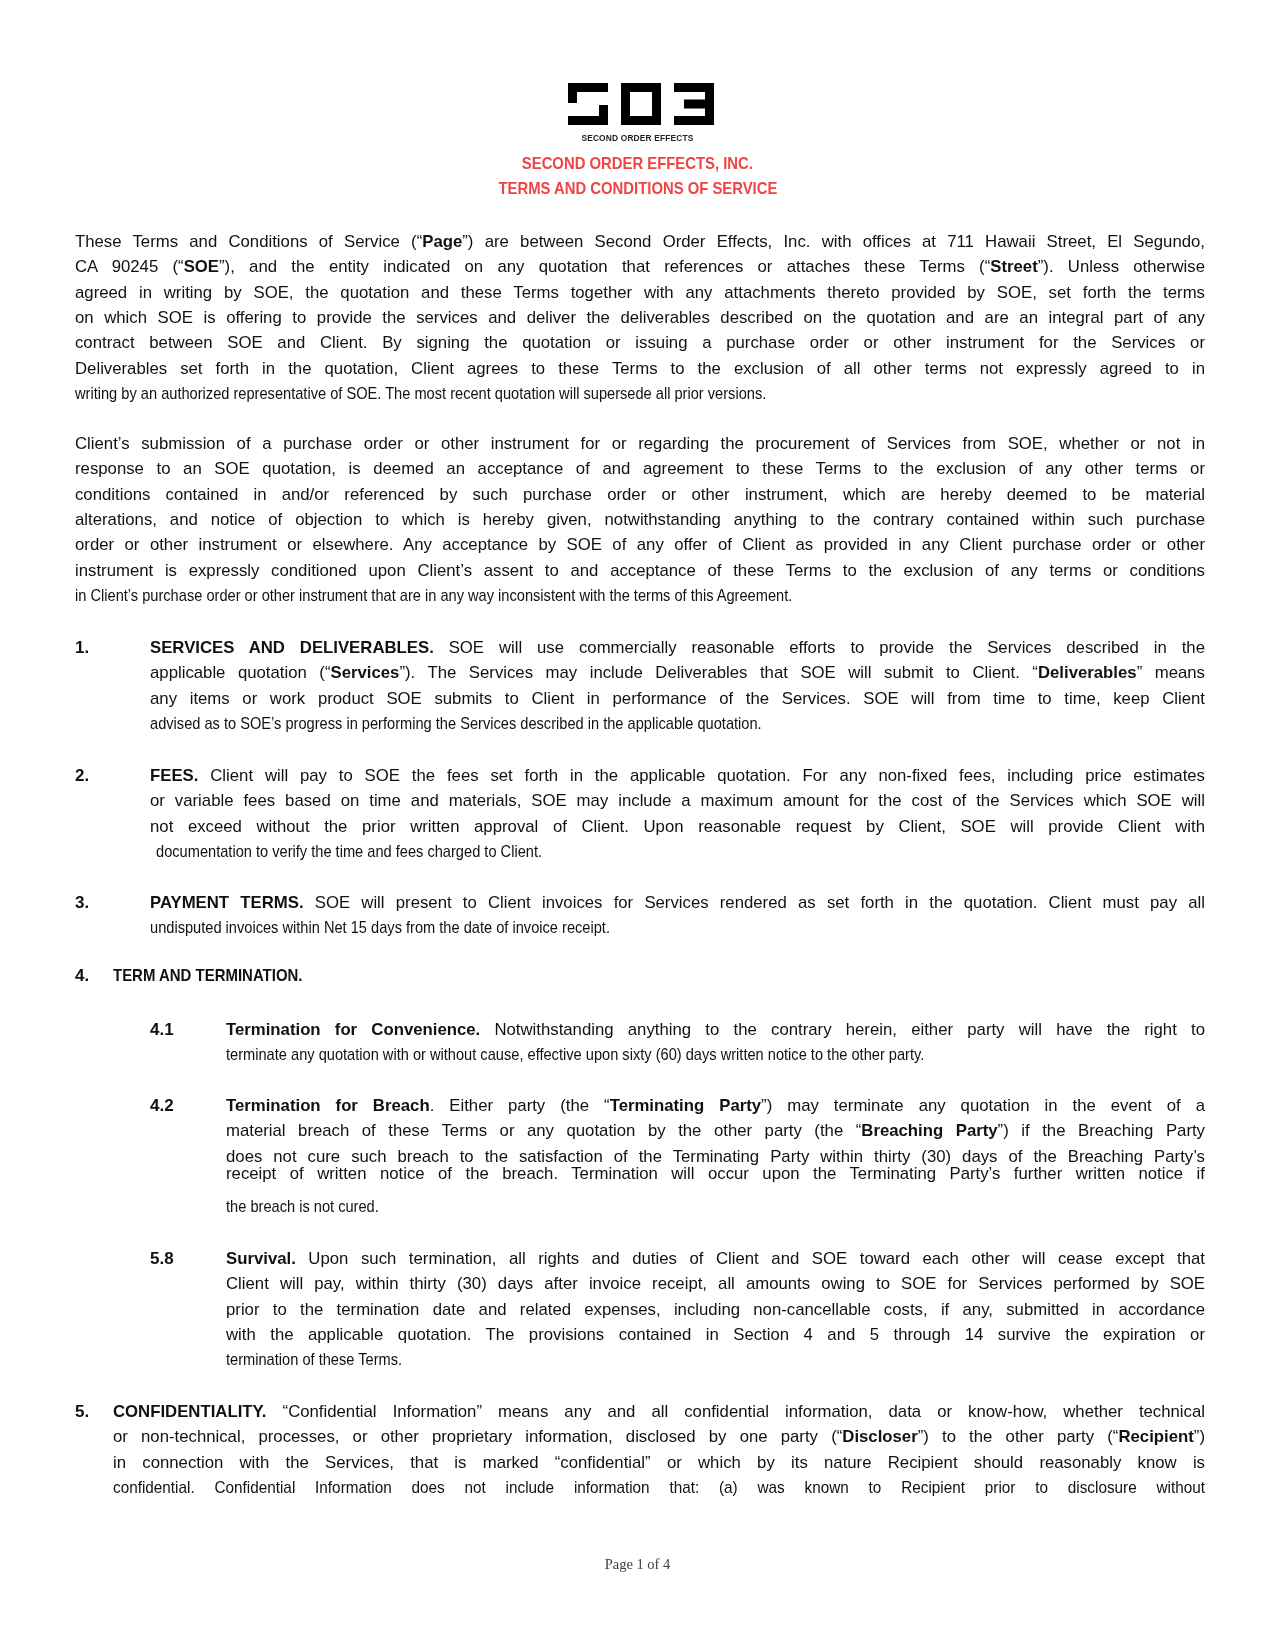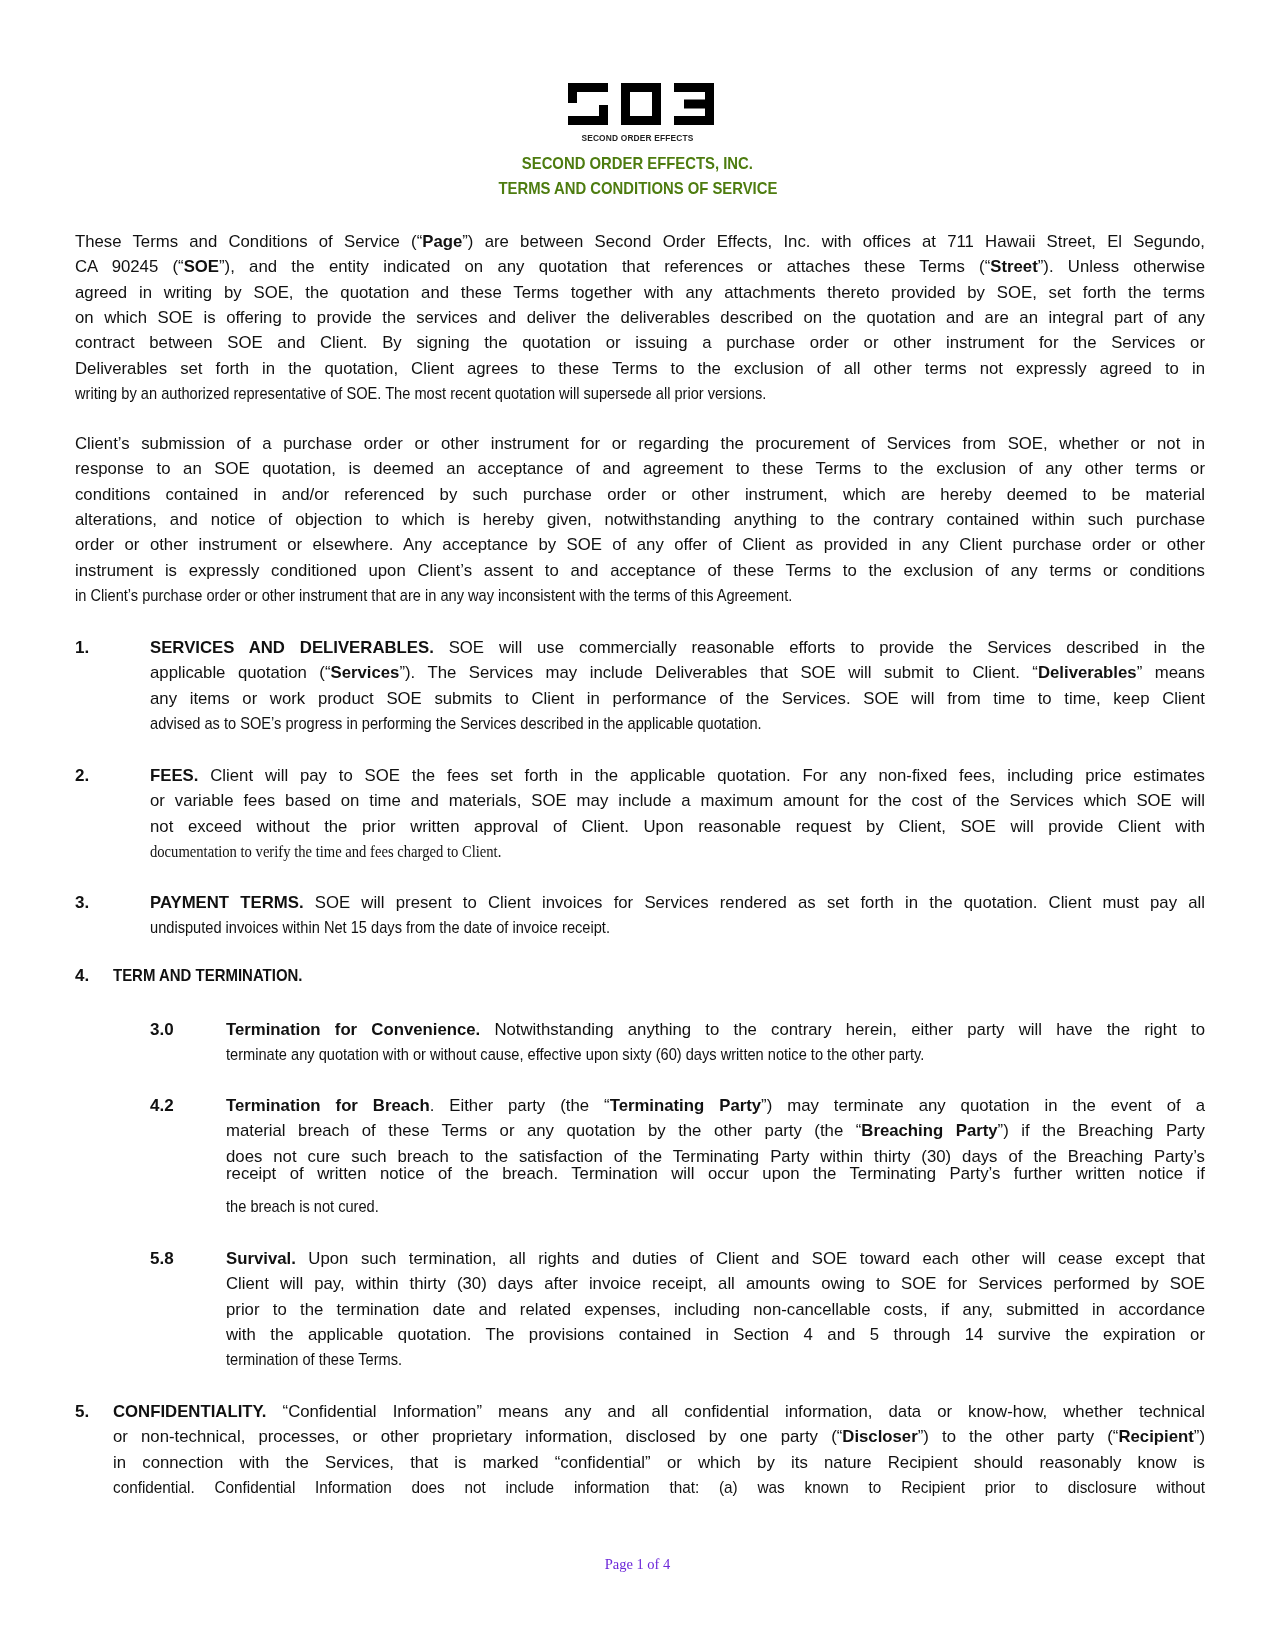--- a/index.html
+++ b/index.html
@@ -8,36 +8,36 @@
   .page { position: absolute; left: 0; top: 0; width: 1275px; height: 1650px; background: #fff; }
 
   
   .logo { position: absolute; left: 568px; top: 83px; width: 146px; height: 42px; }
   .logo svg { display: block; width: 146px; height: 42px; }
   .logo-sub { position: absolute; left: 0; width: 1275px; top: 132px; text-align: center;
               font-family: "Liberation Sans", sans-serif; font-weight: 700; font-size: 9.5px;
               letter-spacing: 0.2px; color: #222; transform: scaleX(0.88); }
 
   .title { position: absolute; left: 0; width: 1275px; text-align: center;
-           font-weight: 700; font-size: 16.5px; color: #4d7c0f; }
+           font-weight: 700; font-size: 16.5px; color: #ef4444; }
   .title span { display: inline-block; transform: scaleX(0.9); }
   .t1 { top: 154px; }
   .t2 { top: 179px; }
 
   
   .line { position: absolute; height: 22px; line-height: 22px; font-size: 17px;
           white-space: nowrap; color: #111; }
   .line .in { display: block; text-align: justify; text-align-last: justify;
               transform-origin: left center; }
   .line.last .in { text-align-last: left; }
   .b { font-weight: 700; }
   .num { position: absolute; height: 22px; line-height: 22px; font-size: 17px; font-weight: 700; color: #111; }
 
   .footer { position: absolute; left: 0; width: 1275px; top: 1556px; text-align: center;
-            font-family: "Liberation Serif", serif; font-size: 14.5px; color: #6d28d9; }
+            font-family: "Liberation Serif", serif; font-size: 14.5px; color: #404040; }
 </style>
 </head>
 <body>
 
 <div class="page">
 
   <div class="logo">
     <svg viewBox="0 0 146 42" xmlns="http://www.w3.org/2000/svg">
 
       <rect x="0" y="0" width="40" height="9" fill="#000"></rect>
@@ -120,33 +120,33 @@
       <div class="num" style="left: 75px; top: 765px;">2.</div>
       <div class="line" style="left: 150px; top: 765px; width: 1055px;">
         <span class="in" style="width: 1071.07px; transform: scaleX(0.985);"><span class="b">FEES.</span><span>  Client will pay to SOE the fees set forth in the applicable quotation. For any non-fixed fees, including price estimates</span></span>
       </div>
       <div class="line" style="left: 150px; top: 790.3px; width: 1055px;">
         <span class="in" style="width: 1071.07px; transform: scaleX(0.985);"><span>or variable fees based on time and materials, SOE may include a maximum amount for the cost of the Services which SOE will</span></span>
       </div>
       <div class="line" style="left: 150px; top: 815.6px; width: 1055px;">
         <span class="in" style="width: 1071.07px; transform: scaleX(0.985);"><span>not exceed without the prior written approval of Client. Upon reasonable request by Client, SOE will provide Client with</span></span>
       </div>
-      <div class="line last" style="left: 150px; top: 840.9px; width: 1055px; font-family: Liberation Serif, serif;">
+      <div class="line last" style="left: 156px; top: 840.9px; width: 1055px;">
         <span class="in" style="width: 1226.74px; transform: scaleX(0.86);"><span>documentation to verify the time and fees charged to Client.</span></span>
       </div>
       <div class="num" style="left: 75px; top: 892px;">3.</div>
       <div class="line" style="left: 150px; top: 892px; width: 1055px;">
         <span class="in" style="width: 1071.07px; transform: scaleX(0.985);"><span class="b">PAYMENT TERMS.</span><span>  SOE will present to Client invoices for Services rendered as set forth in the quotation. Client must pay all</span></span>
       </div>
       <div class="line last" style="left: 150px; top: 917.3px; width: 1055px;">
         <span class="in" style="width: 1226.74px; transform: scaleX(0.86);"><span>undisputed invoices within Net 15 days from the date of invoice receipt.</span></span>
       </div>
       <div class="num" style="left: 75px; top: 965px;">4.</div>
       <div class="num" style="left: 113px; top: 965px; transform: scaleX(0.88); transform-origin: left center;">TERM AND TERMINATION.</div>
-      <div class="num" style="left: 150px; top: 1019px;">3.0</div>
+      <div class="num" style="left: 150px; top: 1019px;">4.1</div>
       <div class="line" style="left: 226px; top: 1019px; width: 979px;">
         <span class="in" style="width: 993.909px; transform: scaleX(0.985);"><span class="b">Termination for Convenience.</span><span>  Notwithstanding anything to the contrary herein, either party will have the right to</span></span>
       </div>
       <div class="line last" style="left: 226px; top: 1044.3px; width: 979px;">
         <span class="in" style="width: 1138.37px; transform: scaleX(0.86);"><span>terminate any quotation with or without cause, effective upon sixty (60) days written notice to the other party.</span></span>
       </div>
       <div class="num" style="left: 150px; top: 1095px;">4.2</div>
       <div class="line" style="left: 226px; top: 1095px; width: 979px;">
         <span class="in" style="width: 993.909px; transform: scaleX(0.985);"><span class="b">Termination for Breach</span><span>.  Either party (the “</span><span class="b">Terminating Party</span><span>”) may terminate any quotation in the event of a</span></span>
       </div>

